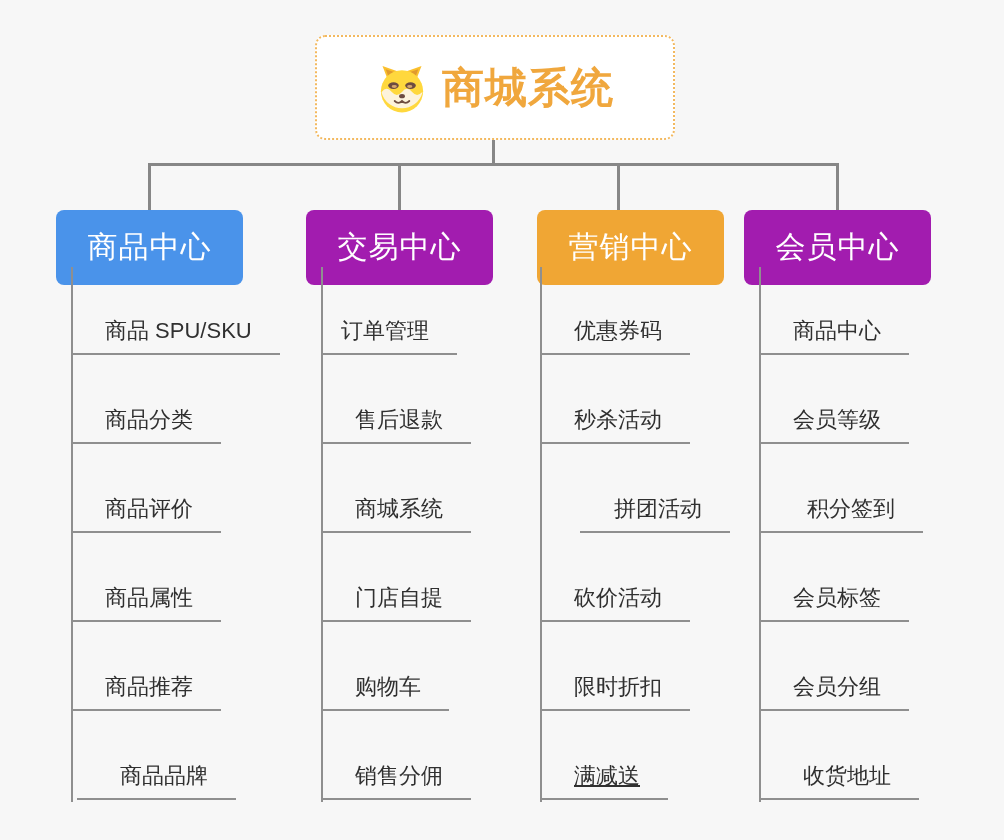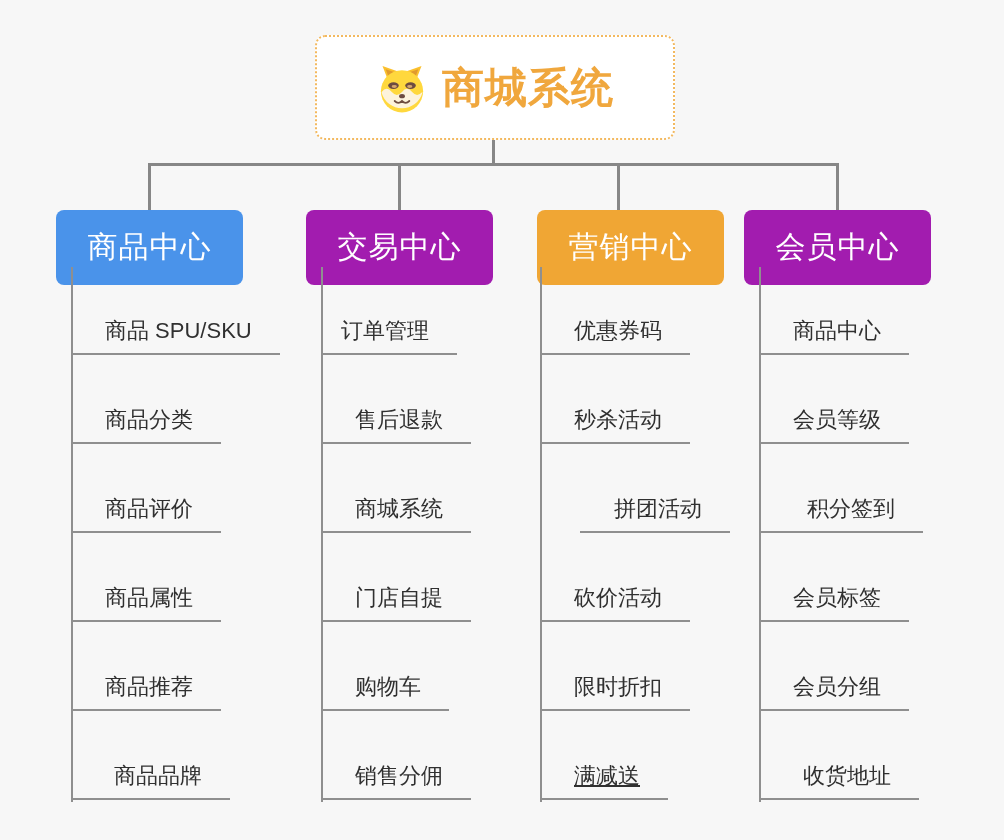--- a/index.html
+++ b/index.html
@@ -76,21 +76,21 @@
   </div>
 
   <div id="branches">
       <div class="branch-node" style="left: 56px; background: rgb(74, 147, 234);">商品中心</div>
       <div class="line thin" style="left: 71px; top: 267px; width: 2px; height: 535px; background: rgb(143, 143, 143);"></div>
       <div class="leaf" style="left: 71px; top: 317px; border-bottom-color: rgb(143, 143, 143);">商品 SPU/SKU</div>
       <div class="leaf" style="left: 71px; top: 406px; border-bottom-color: rgb(143, 143, 143);">商品分类</div>
       <div class="leaf" style="left: 71px; top: 495px; border-bottom-color: rgb(143, 143, 143);">商品评价</div>
       <div class="leaf" style="left: 71px; top: 584px; border-bottom-color: rgb(143, 143, 143);">商品属性</div>
       <div class="leaf" style="left: 71px; top: 673px; border-bottom-color: rgb(143, 143, 143);">商品推荐</div>
-      <div class="leaf" style="left: 71px; top: 762px; border-bottom-color: rgb(143, 143, 143); padding-left: 43px;">商品品牌</div>
+      <div class="leaf" style="left: 77px; top: 762px; border-bottom-color: rgb(143, 143, 143); padding-left: 43px;">商品品牌</div>
       <div class="branch-node" style="left: 306px; background: #a21caf;">交易中心</div>
       <div class="line thin" style="left: 321px; top: 267px; width: 2px; height: 535px; background: rgb(143, 143, 143);"></div>
       <div class="leaf" style="left: 321px; top: 317px; border-bottom-color: rgb(143, 143, 143); padding-left: 20px;">订单管理</div>
       <div class="leaf" style="left: 321px; top: 406px; border-bottom-color: rgb(143, 143, 143);">售后退款</div>
       <div class="leaf" style="left: 321px; top: 495px; border-bottom-color: rgb(143, 143, 143);">商城系统</div>
       <div class="leaf" style="left: 321px; top: 584px; border-bottom-color: rgb(143, 143, 143);">门店自提</div>
       <div class="leaf" style="left: 321px; top: 673px; border-bottom-color: rgb(143, 143, 143); text-align: center;">购物车</div>
       <div class="leaf" style="left: 321px; top: 762px; border-bottom-color: rgb(143, 143, 143);">销售分佣</div>
       <div class="branch-node" style="left: 525px; background: rgb(240, 166, 52); margin-left: 12px;">营销中心</div>
       <div class="line thin" style="left: 540px; top: 267px; width: 2px; height: 535px; background: rgb(143, 143, 143);"></div>

